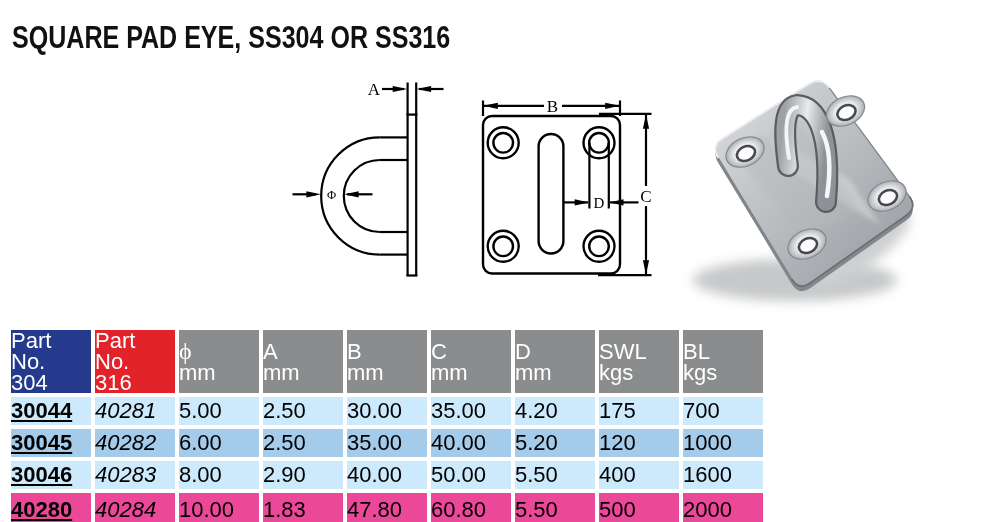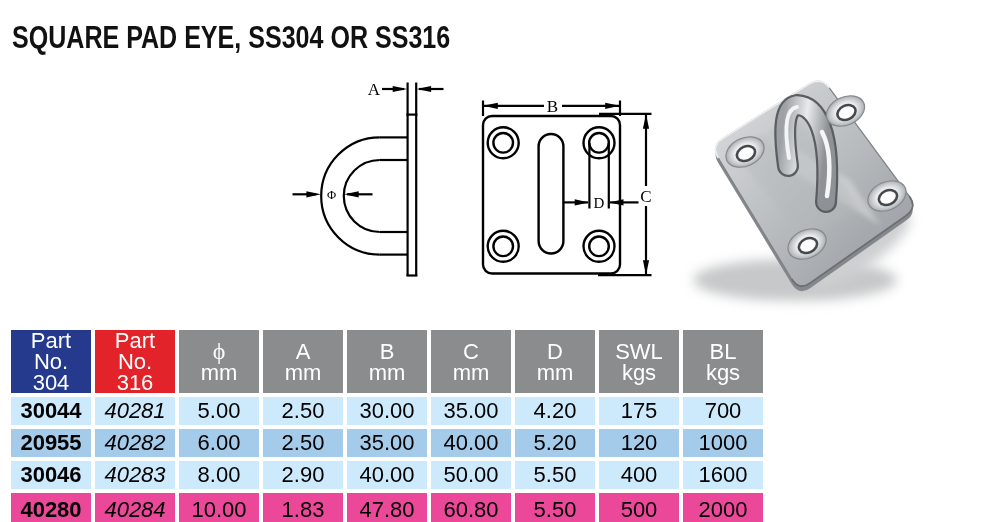--- a/index.html
+++ b/index.html
@@ -1,28 +1,28 @@
 <!DOCTYPE html>
 <html><head>
 <meta charset="utf-8">
 <style>
 html,body{margin:0;padding:0;background:#fff;}
 body{width:1000px;height:522px;position:relative;overflow:hidden;font-family:"Liberation Sans",sans-serif;}
 #title{position:absolute;left:12px;top:21px;font-size:32px;font-weight:bold;color:#111;white-space:nowrap;line-height:32px;transform:scaleX(0.783);transform-origin:0 50%;}
 #art{position:absolute;left:0;top:0;}
 #tbl{position:absolute;left:7px;top:326px;border-collapse:separate;border-spacing:4px;table-layout:fixed;}
-#tbl td{width:80px;text-align:center;vertical-align:middle;font-size:22px;color:#000;padding:0;overflow:hidden;}
+#tbl td{width:80px;text-align:left;vertical-align:middle;font-size:22px;color:#000;padding:0;overflow:hidden;}
 #tbl tr.h td{height:51px;color:#fff;font-size:22px;line-height:21px;background:#8a8c8e;}
 td.c304{background:#253a8c !important;}
 td.c316{background:#e22329 !important;}
 #tbl tr.r1 td{height:28px;background:#cdeafc;}
 #tbl tr.r2 td{height:28px;background:#a5cbea;}
 #tbl tr.r3 td{height:28px;background:#cdeafc;margin-top:48px;}
 #tbl tr.r4 td{height:34px;background:#ec4899;}
-#tbl td.pn{font-weight:bold;}
+#tbl td.pn{font-weight:bold;text-decoration:underline;}
 #tbl td.it{font-style:italic;}
 </style>
 </head>
 <body>
 <div id="title">SQUARE PAD EYE, SS304 OR SS316</div>
 <svg id="art" width="1000" height="330" viewBox="0 0 1000 330">
 
 <g stroke="#000" stroke-width="2.2" fill="none">
   <line x1="407.6" y1="82.5" x2="407.6" y2="275.5"></line>
   <line x1="416.2" y1="82.5" x2="416.2" y2="275.5"></line>
@@ -156,21 +156,21 @@
         <td class="it">40281</td>
         <td>5.00</td>
         <td>2.50</td>
         <td>30.00</td>
         <td>35.00</td>
         <td>4.20</td>
         <td>175</td>
         <td>700</td>
       </tr>
   <tr class="r2">
-        <td class="pn">20955</td>
+        <td class="pn">30045</td>
         <td class="it">40282</td>
         <td>6.00</td>
         <td>2.50</td>
         <td>35.00</td>
         <td>40.00</td>
         <td>5.20</td>
         <td>120</td>
         <td>1000</td>
       </tr>
   <tr class="r3">

